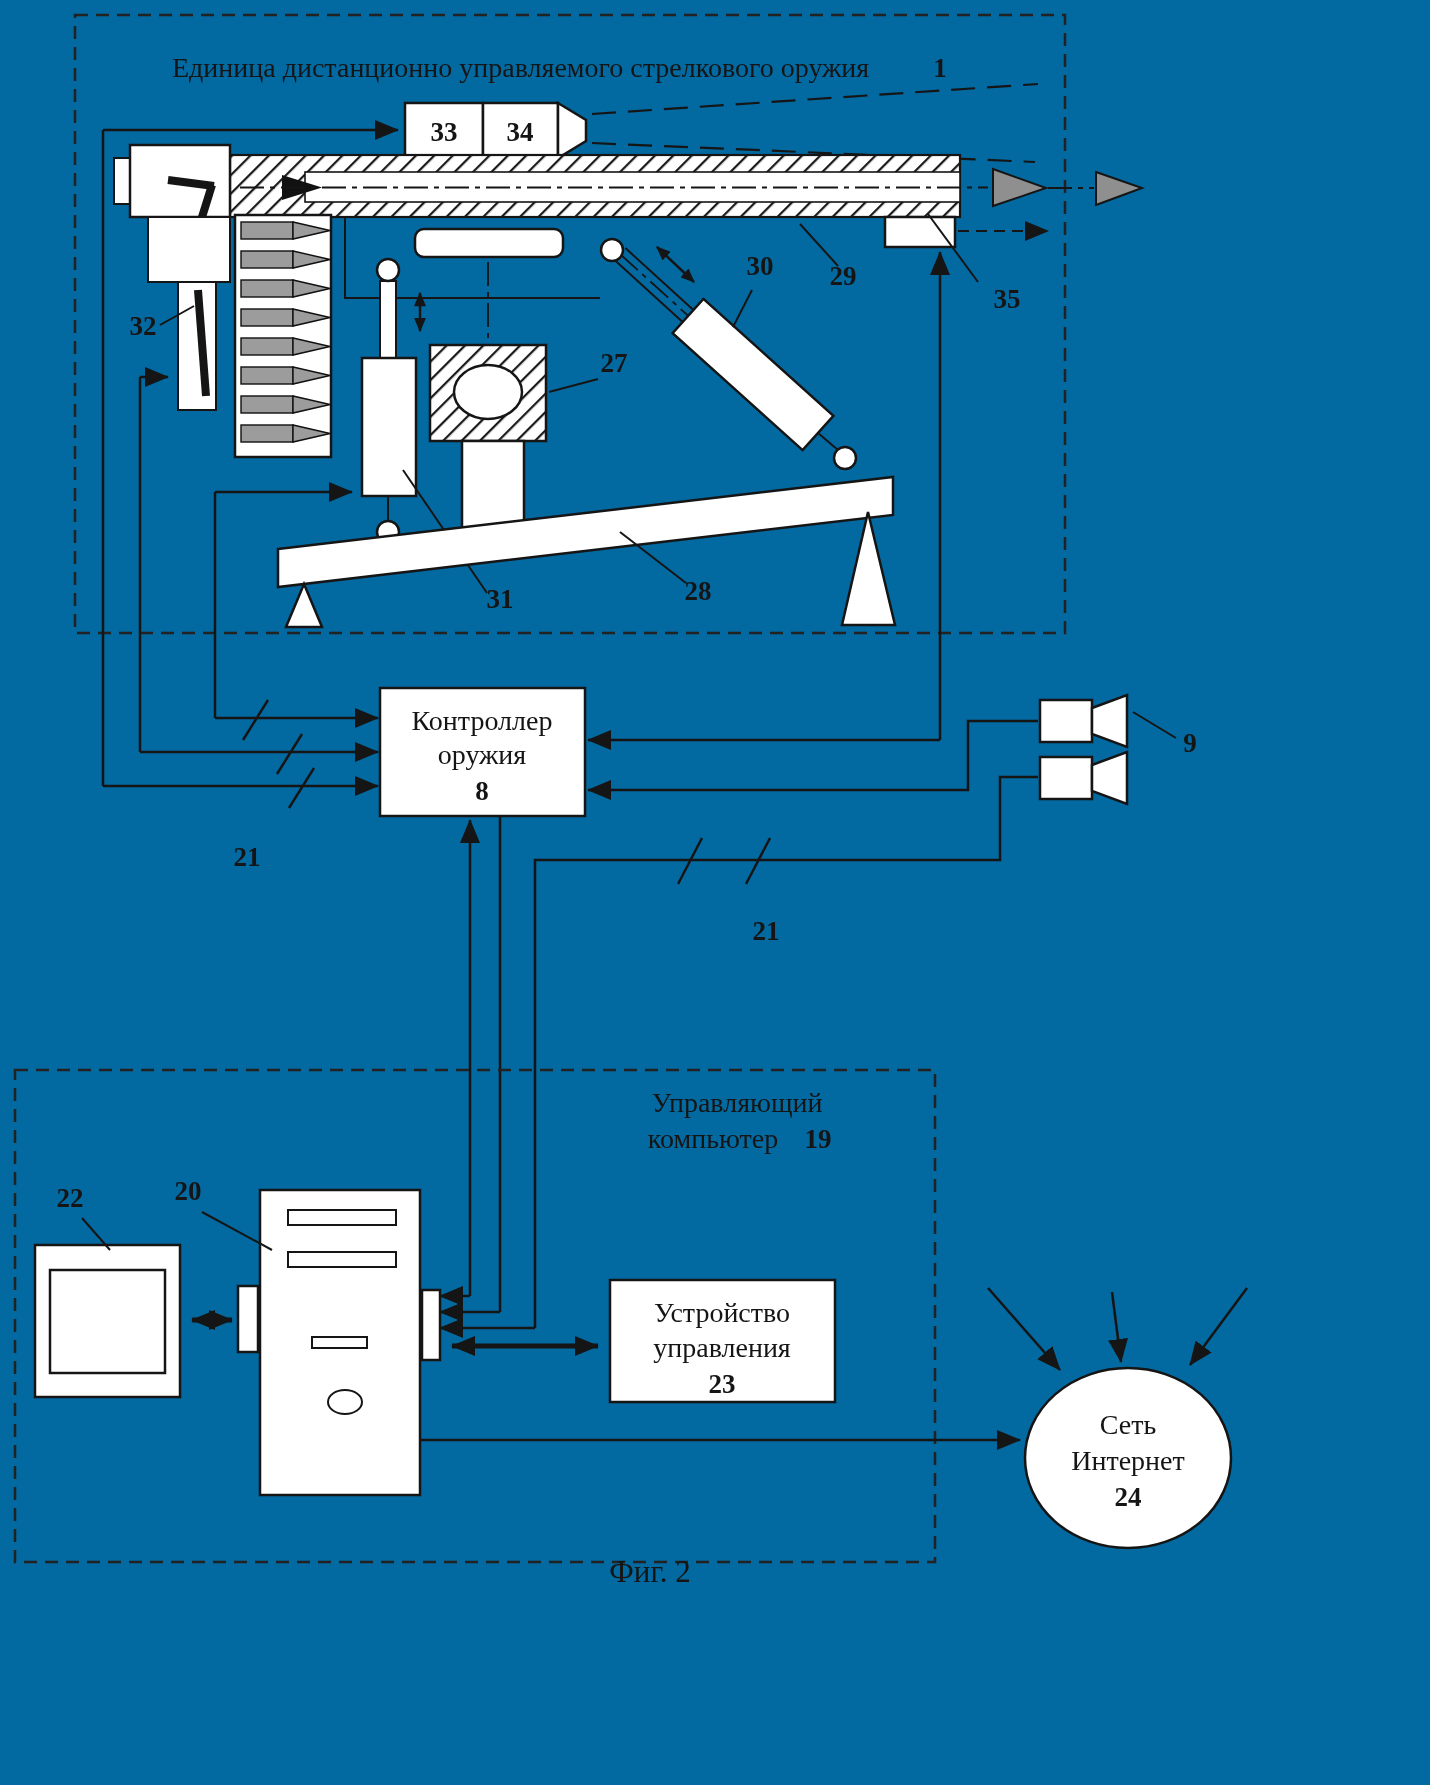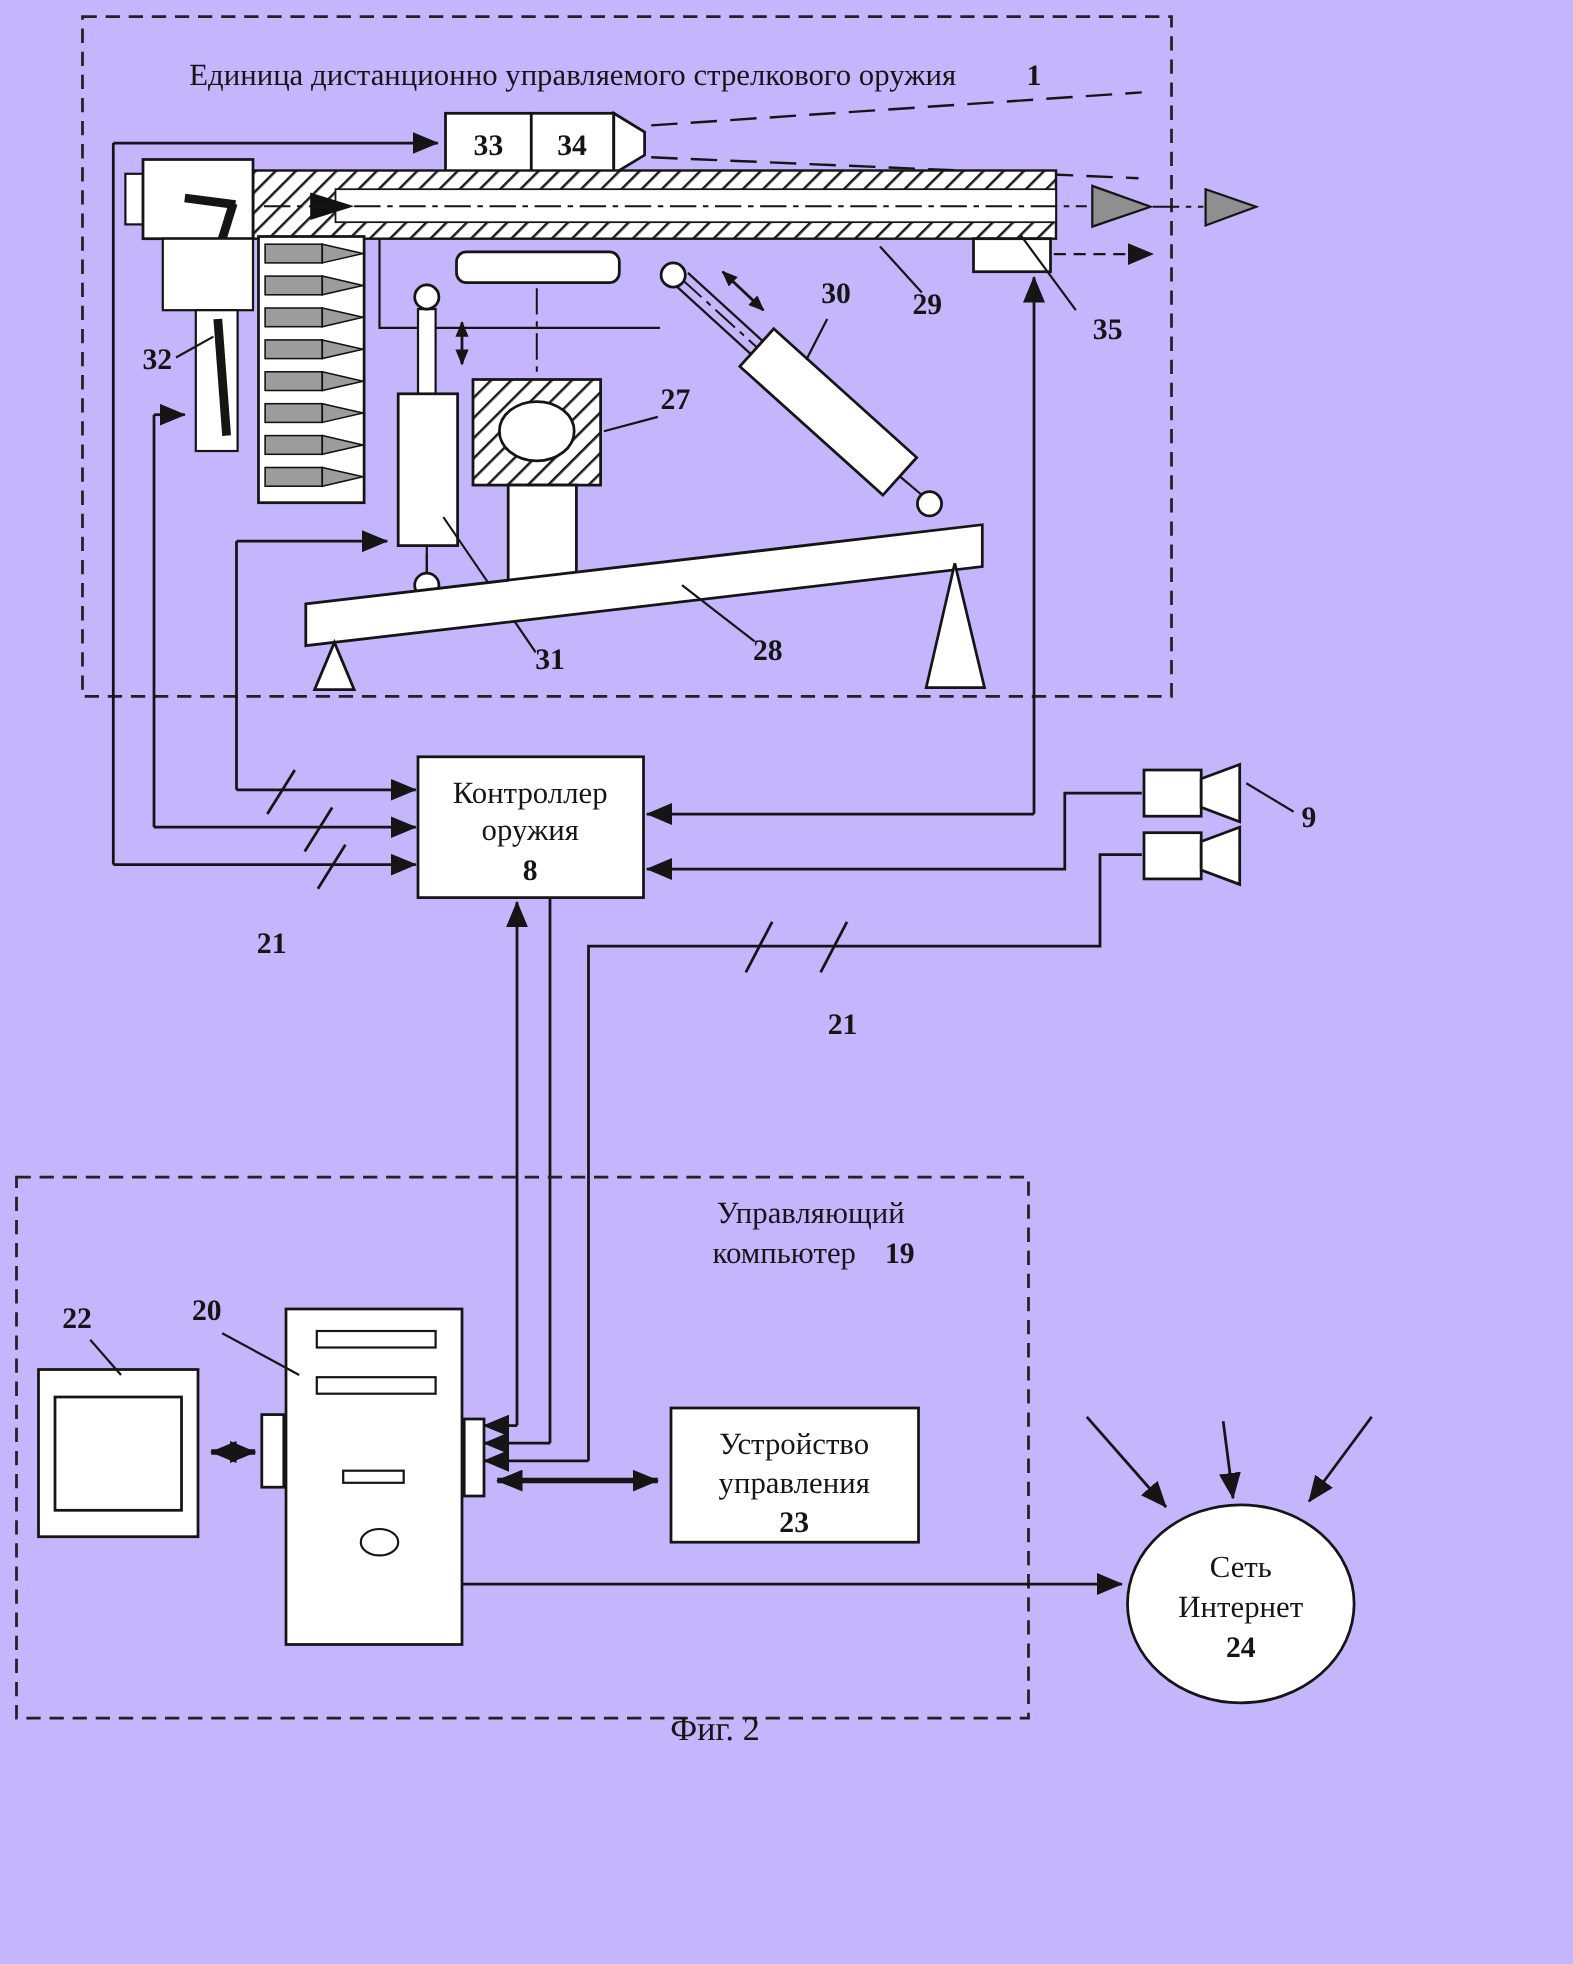--- a/index.html
+++ b/index.html
@@ -1,16 +1,16 @@
 <!DOCTYPE html>
 <html><head>
 <meta charset="utf-8">
 <style>
   html,body{margin:0;padding:0;background:#fff;}
-  .page{width:1430px;height:1785px;position:relative;background:#c4b5fd;overflow:hidden;}
+  .page{width:1430px;height:1785px;position:relative;background:#0369a1;overflow:hidden;}
   svg{display:block;}
   text{font-family:"Liberation Serif","DejaVu Serif",serif;fill:#151515;}
   .t28{font-size:28px;}
   .num{font-size:27px;font-weight:bold;}
   .cap{font-size:31px;}
   .ln{stroke:#151515;stroke-width:2.5;fill:none;}
   .ln2{stroke:#151515;stroke-width:2;fill:none;}
   .box{fill:#ffffff;stroke:#151515;stroke-width:2.5;}
   .box2{fill:#ffffff;stroke:#151515;stroke-width:2;}
   .dashbox{fill:none;stroke:#222222;stroke-width:2.5;stroke-dasharray:13 8;}

